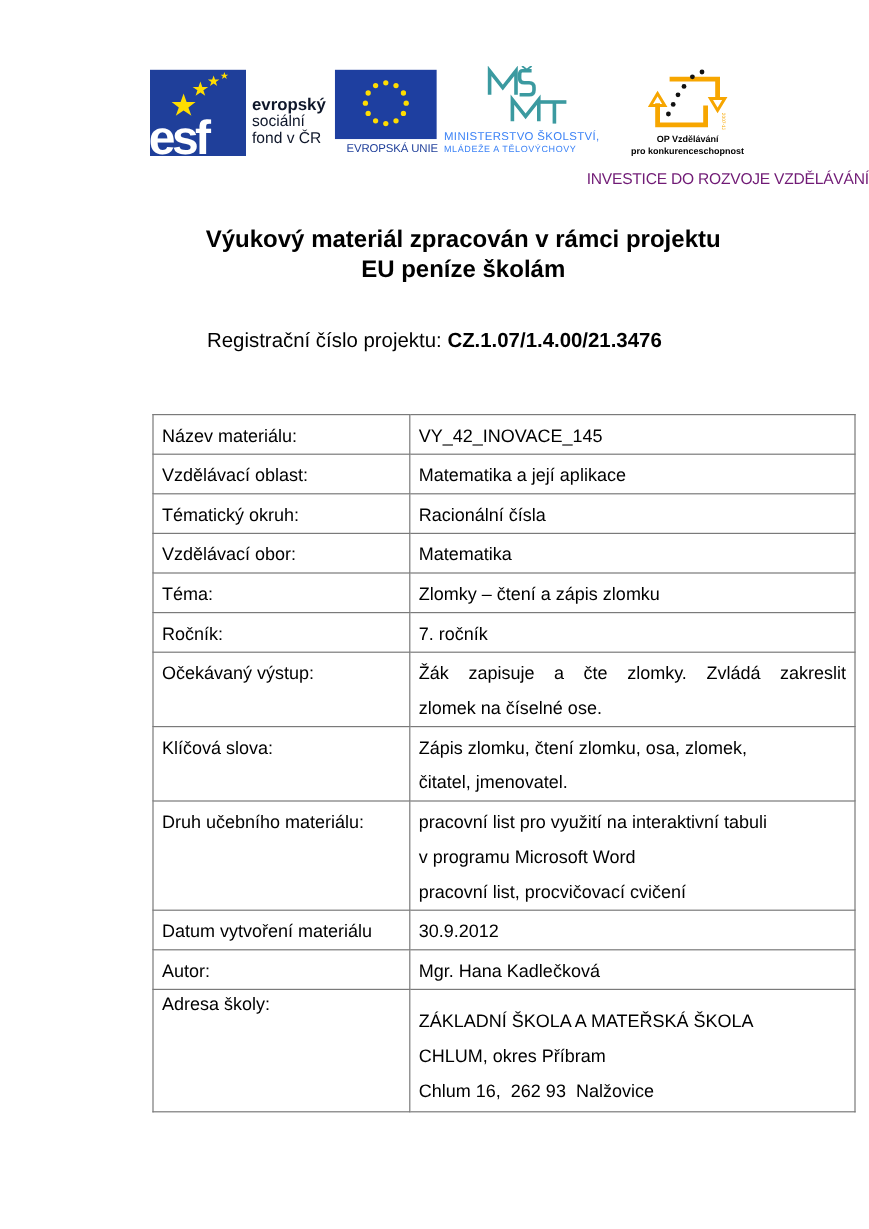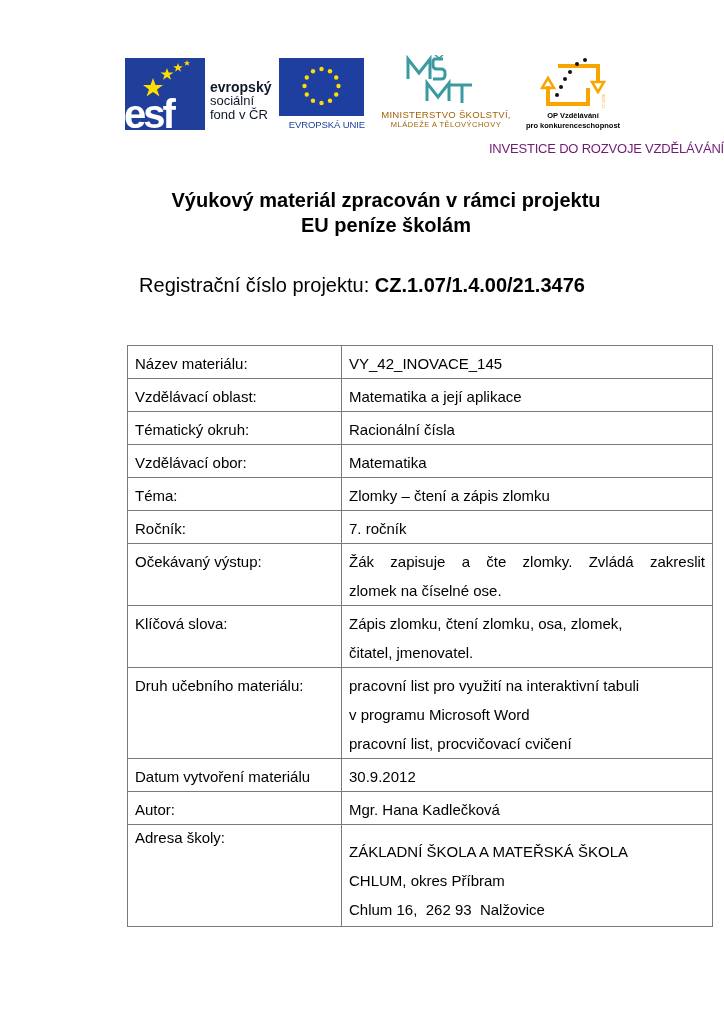--- a/index.html
+++ b/index.html
@@ -7,30 +7,30 @@
          font-family: "Liberation Sans", sans-serif; color: #000; }
 
   
   .logos { position: absolute; left: 0; top: 0; width: 666px; height: 170px; }
   .esf-box { position: absolute; left: 125px; top: 58px; width: 80px; height: 72px; }
   .esf-text { position: absolute; left: 210px; top: 80px; font-size: 13px; line-height: 14px; color: #0f172a; }
   .esf-text .b { font-weight: bold; font-size: 14px; }
   .eu-flag { position: absolute; left: 279px; top: 58px; width: 85px; height: 58px; }
   .eu-label { position: absolute; left: 279px; top: 119px; width: 86px; font-size: 9.5px; color: #1f3f9a; text-align: right; letter-spacing: -0.1px; }
   .msmt-mark { position: absolute; left: 405px; top: 55px; width: 70px; height: 50px; }
-  .msmt-text { position: absolute; left: 370px; top: 109px; width: 152px; text-align: center; color: #a16207; }
+  .msmt-text { position: absolute; left: 370px; top: 109px; width: 152px; text-align: left; color: #3b82f6; }
   .msmt-text .l1 { font-size: 9.5px; letter-spacing: 0.3px; }
   .msmt-text .l2 { font-size: 7.5px; letter-spacing: 0.5px; }
   .op-mark { position: absolute; left: 540px; top: 56px; width: 70px; height: 52px; }
   .op-text { position: absolute; left: 520px; top: 111px; width: 106px; text-align: center; font-size: 7.5px; font-weight: bold; line-height: 10px; }
   .investice { position: absolute; left: 0; top: 141px; width: 724px; text-align: right; font-size: 13px; color: #701a75; letter-spacing: -0.2px; }
 
   
   .title { position: absolute; left: 0; top: 188px; width: 724px; text-align: center; font-weight: bold; font-size: 20px; line-height: 25px; padding-left: 24px; }
-  .reg { position: absolute; left: 0; top: 274px; width: 724px; text-align: center; font-size: 20px; }
+  .reg { position: absolute; left: 0; top: 274px; width: 724px; text-align: center; font-size: 17px; }
   .reg b { font-weight: bold; }
 
   
   table.info { position: absolute; left: 79px; top: 345px; width: 586px; border-collapse: collapse; font-size: 15px; margin-left: 48px; }
   table.info td { border: 1.5px solid #7a7a7a; vertical-align: top; padding: 3px 7px 0 7px; line-height: 29px; }
   table.info td.k { width: 199px; }
   .addr-lines { padding-top: 9px; padding-bottom: 2px; }
 </style>
 </head>
 <body>

